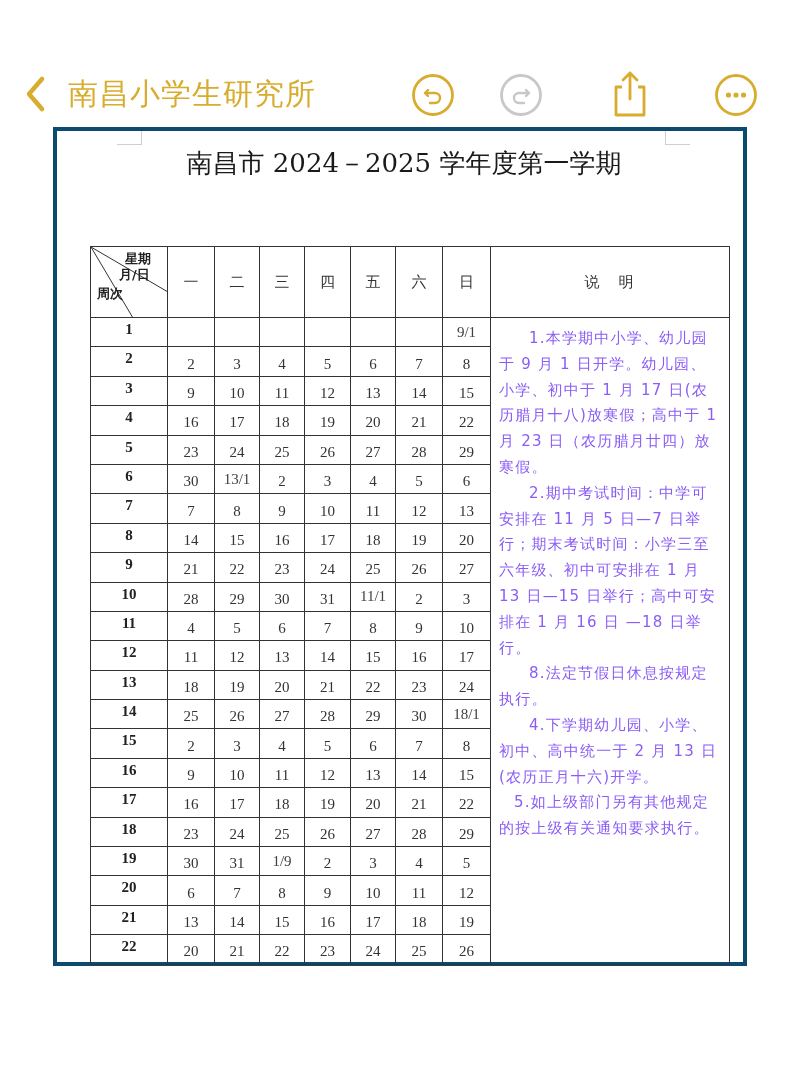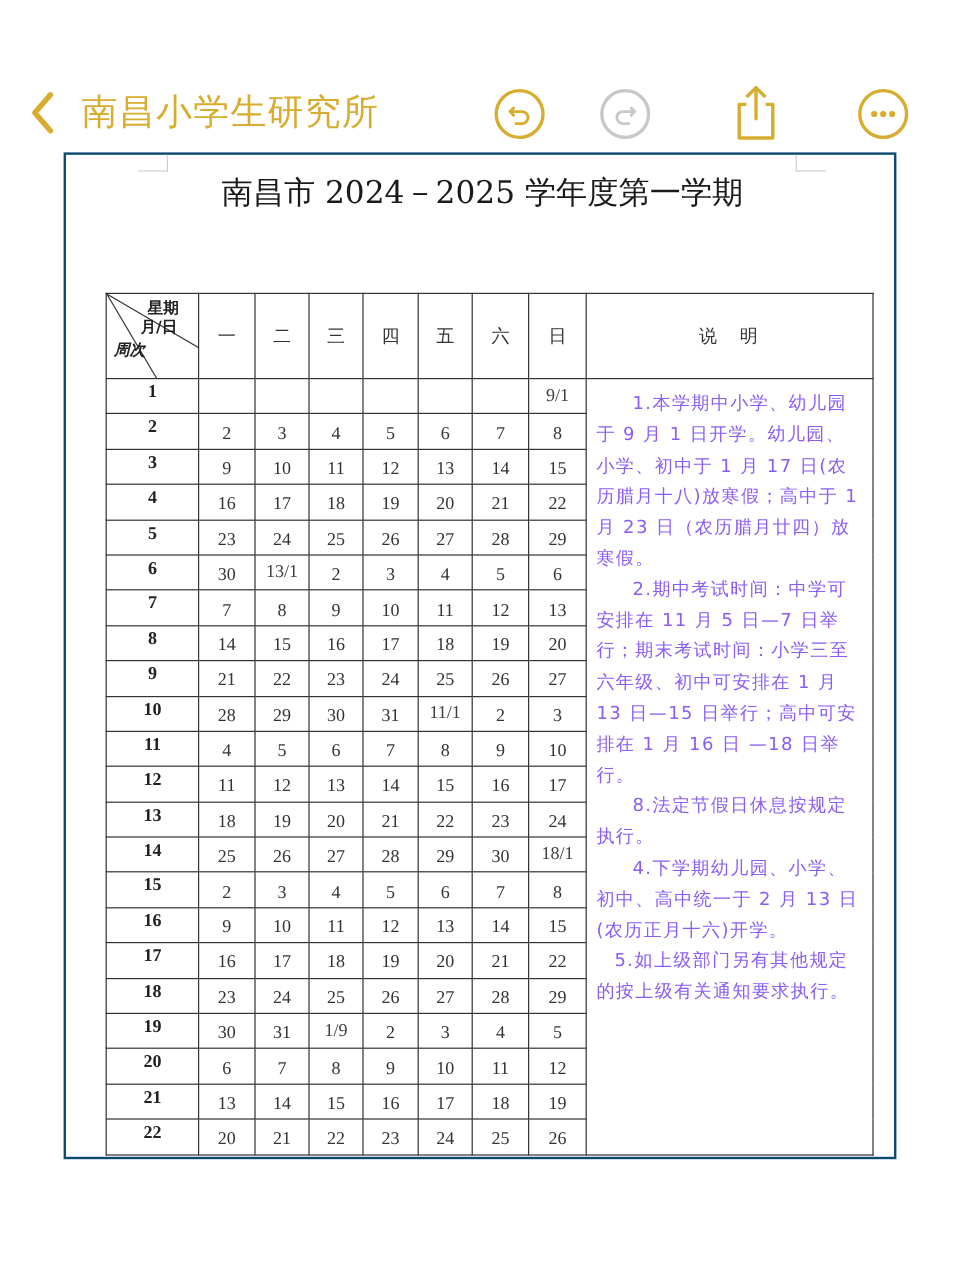--- a/index.html
+++ b/index.html
@@ -5,21 +5,21 @@
   * { box-sizing: border-box; margin: 0; padding: 0; }
   html, body { width: 800px; height: 1067px; background: #ffffff; overflow: hidden; }
   body { position: relative; font-family: "DejaVu Sans", sans-serif; }
 
   .nav { position: absolute; left: 0; top: 0; width: 800px; height: 110px; background: #fff; margin-top: 35px; }
   .back { position: absolute; left: 22px; top: 38px; width: 30px; height: 42px; cursor: pointer; }
   .nav-title { position: absolute; left: 68px; top: 38px; font-size: 30px; color: #d8ac2e; letter-spacing: 1px; white-space: nowrap; line-height: 42px; }
   .nav-btn { position: absolute; top: 38px; width: 44px; height: 44px; cursor: pointer; }
   .nav-btn svg { width: 44px; height: 44px; display: block; }
 
-  .page { position: absolute; left: 53px; top: 127px; width: 694px; height: 839px; background: #fff; border: 2px solid #0c4a6e; }
+  .page { position: absolute; left: 53px; top: 127px; width: 694px; height: 839px; background: #fff; border: 4px solid #0c4a6e; }
   .corner-l { position: absolute; left: 60px; top: 0; width: 25px; height: 14px; border-right: 1px solid #cfcfcf; border-bottom: 1px solid #cfcfcf; }
   .corner-r { position: absolute; left: 608px; top: 0; width: 25px; height: 14px; border-left: 1px solid #cfcfcf; border-bottom: 1px solid #cfcfcf; }
 
   .doc-title { position: absolute; left: 0; width: 694px; text-align: center; font-family: "DejaVu Serif", serif; color: #1a1a1a; font-size: 26px; line-height: 32px; }
   .t1 { top: 16px; }
   .t2 { top: 48px; }
 
   table.cal { position: absolute; left: 33px; top: 115px; border-collapse: collapse; font-family: "Liberation Serif", serif; color: #333; padding-left: 18px; }
   table.cal td, table.cal th { border: 1.3px solid #333; text-align: center; vertical-align: middle; font-weight: normal; }
   table.cal th { height: 71px; font-size: 15px; color: #333; }
@@ -91,21 +91,21 @@
     </colgroup>
     <thead>
       <tr>
         <th class="diag">
           <svg width="77" height="71">
             <line x1="0" y1="0" x2="77" y2="45" stroke="#333" stroke-width="1"></line>
             <line x1="0" y1="0" x2="42" y2="71" stroke="#333" stroke-width="1"></line>
           </svg>
           <span style="left:34px; top:3px;">星期</span>
           <span style="left:28px; top:19px;">月/日</span>
-          <span style="left:6px; top:38px;font-style:italic;">周次</span>
+          <span style="left:6px; top:38px;">周次</span>
         </th>
         <th>一</th>
         <th>二</th>
         <th>三</th>
         <th>四</th>
         <th>五</th>
         <th>六</th>
         <th>日</th>
         <th style="letter-spacing:2px;">说　明</th>
       </tr>

